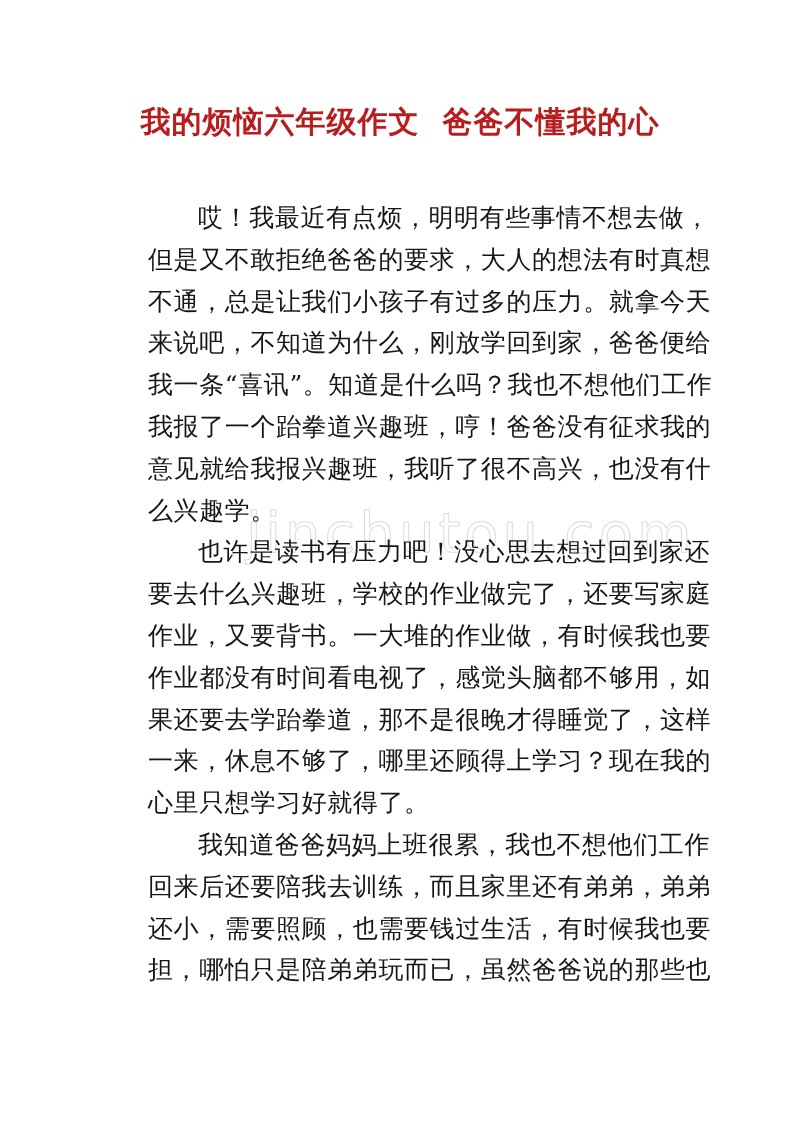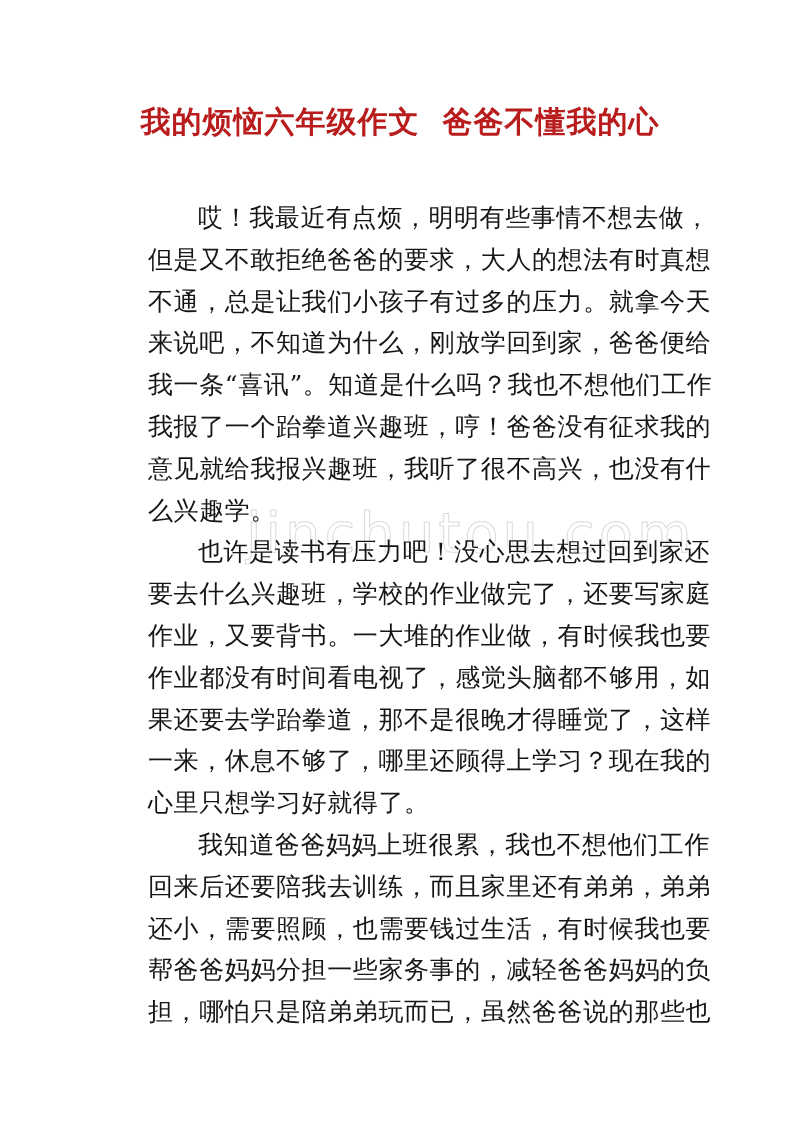--- a/index.html
+++ b/index.html
@@ -85,16 +85,15 @@
     <div class="line indent">也许是读书有压力吧！没心思去想过回到家还</div>
     <div class="line">要去什么兴趣班，学校的作业做完了，还要写家庭</div>
     <div class="line">作业，又要背书。一大堆的作业做，有时候我也要</div>
     <div class="line">作业都没有时间看电视了，感觉头脑都不够用，如</div>
     <div class="line">果还要去学跆拳道，那不是很晚才得睡觉了，这样</div>
     <div class="line">一来，休息不够了，哪里还顾得上学习？现在我的</div>
     <div class="line">心里只想学习好就得了。</div>
     <div class="line indent">我知道爸爸妈妈上班很累，我也不想他们工作</div>
     <div class="line">回来后还要陪我去训练，而且家里还有弟弟，弟弟</div>
     <div class="line">还小，需要照顾，也需要钱过生活，有时候我也要</div>
-    <div class="line">帮爸爸妈妈分担一些家务事的，减轻爸爸妈妈的负</div>
     <div class="line">担，哪怕只是陪弟弟玩而已，虽然爸爸说的那些也</div>
   </div>
 </div>
 
 </body></html>

